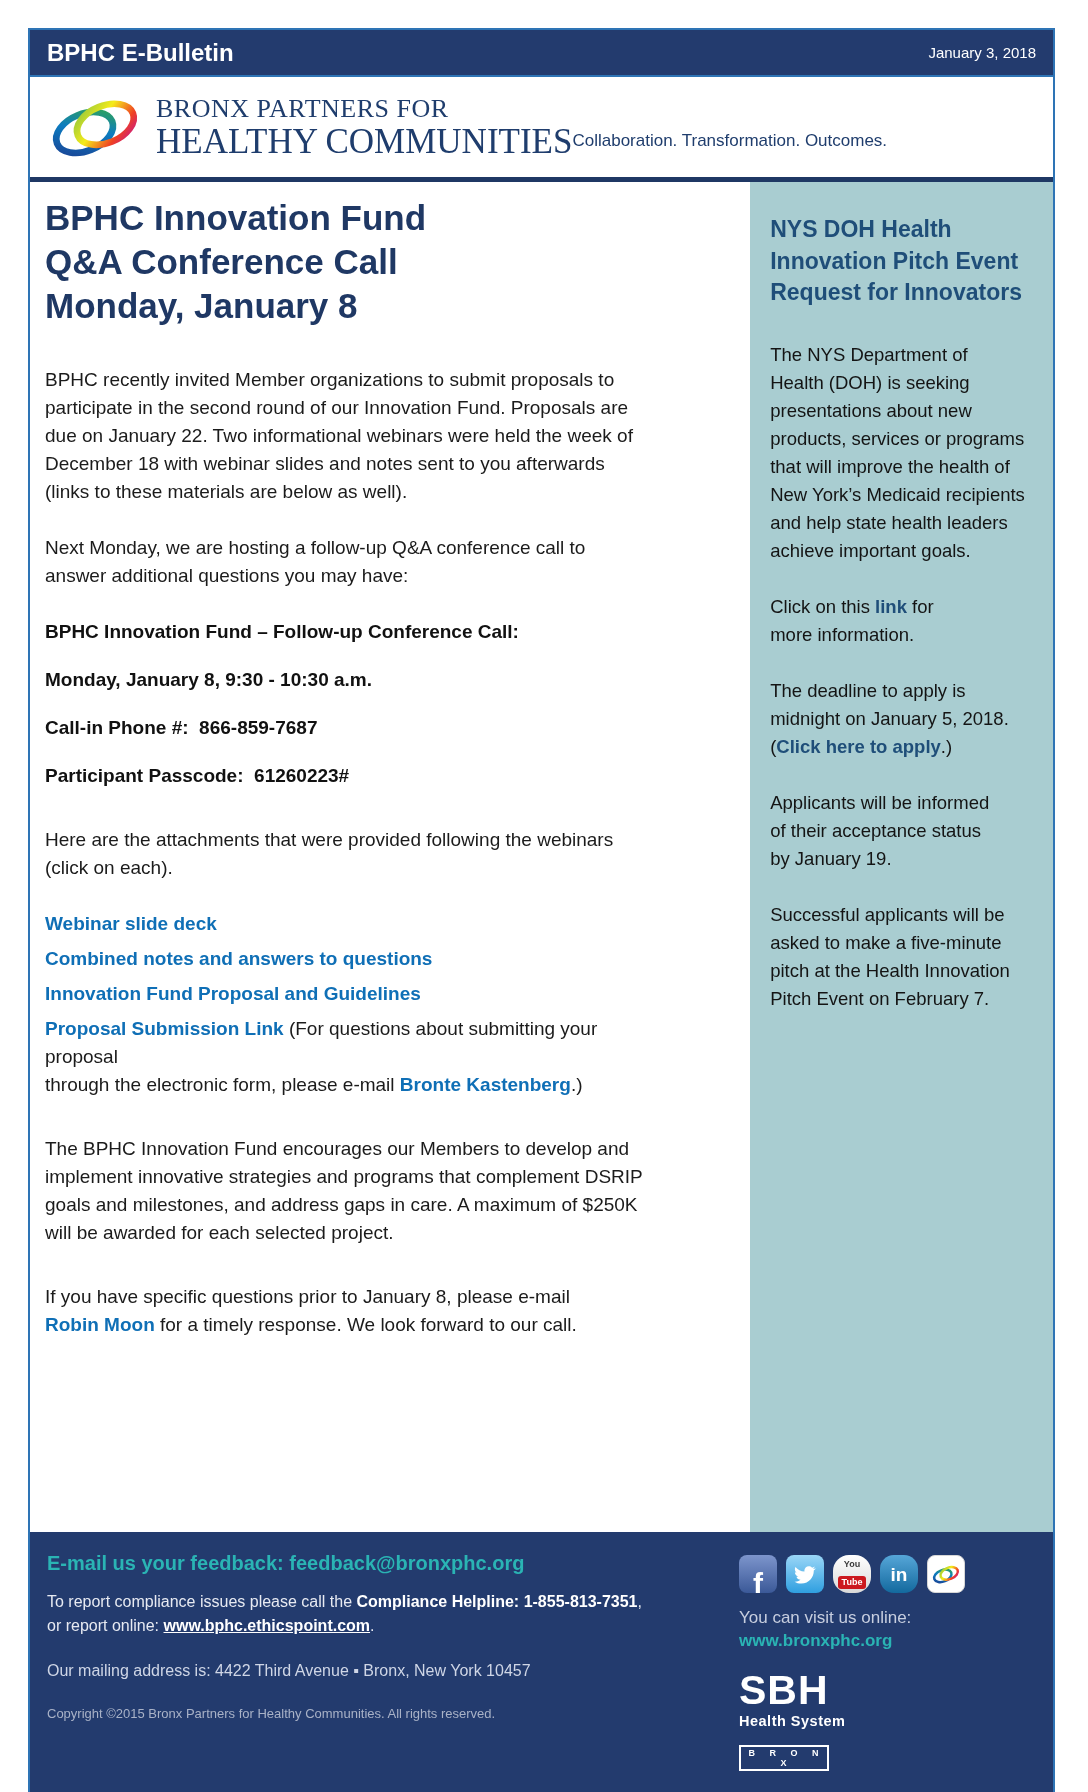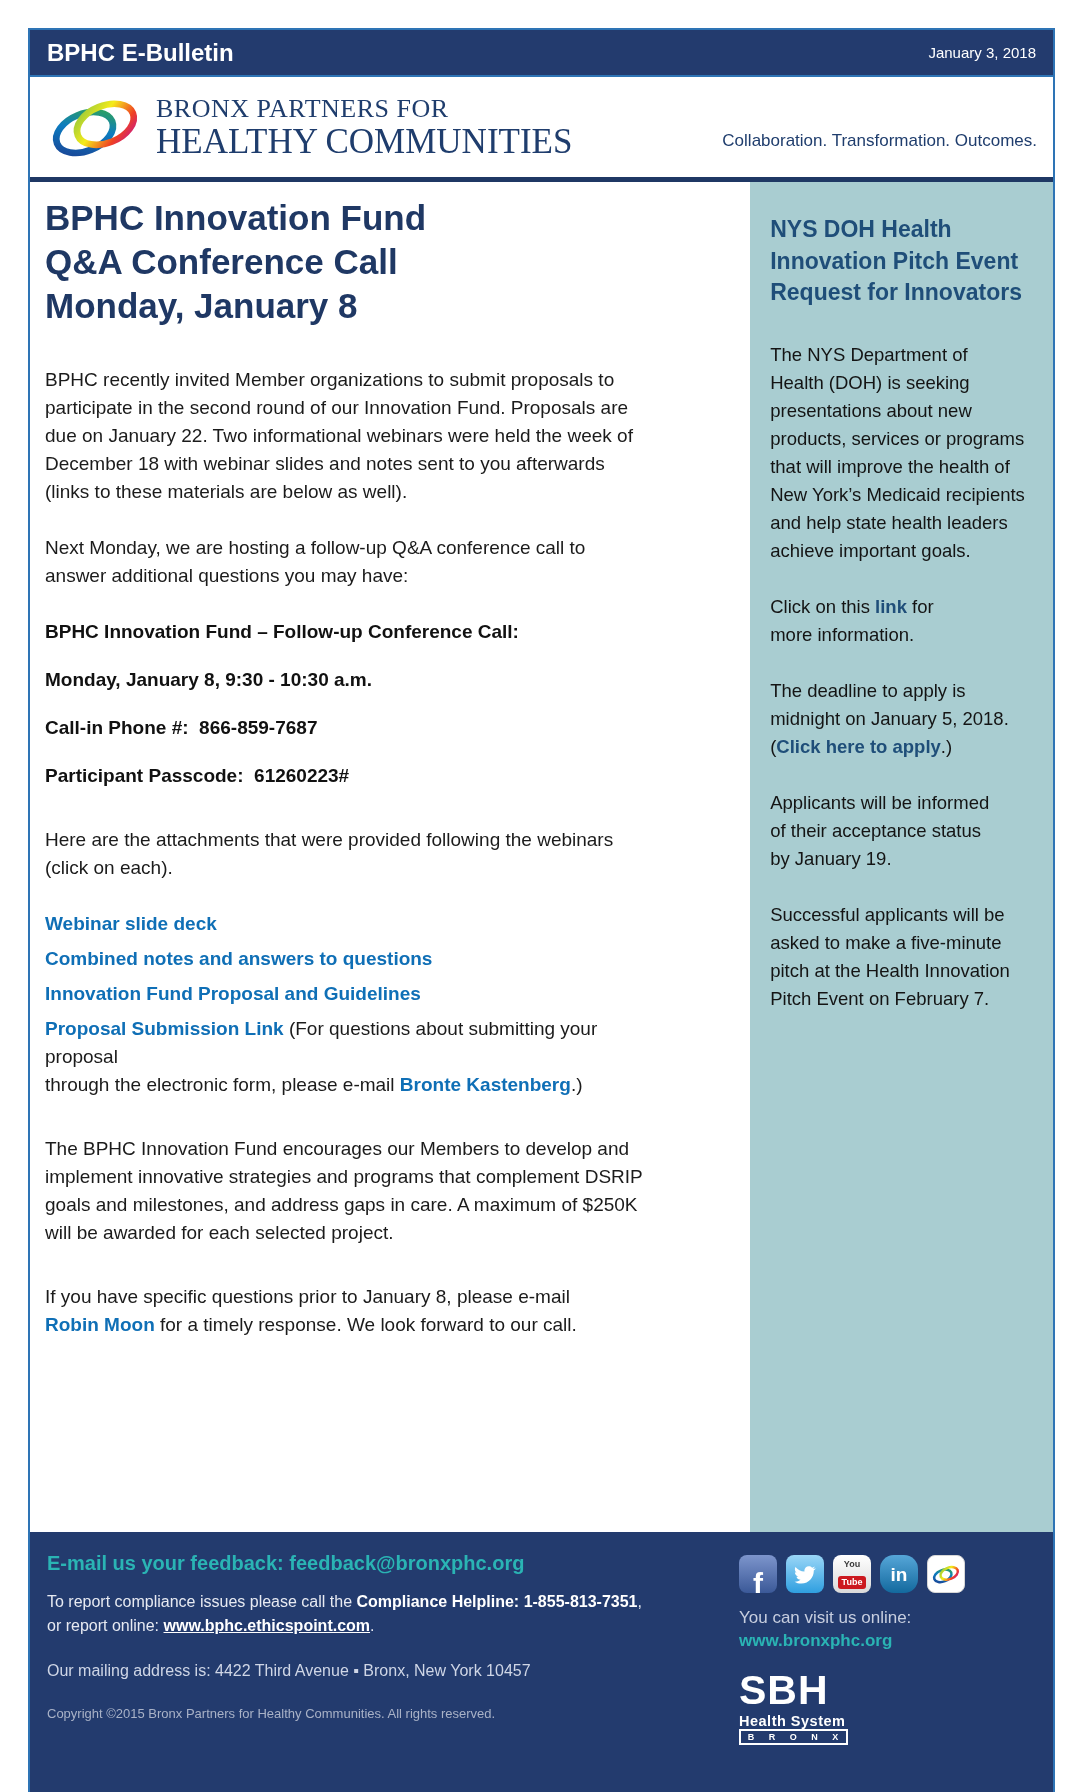--- a/index.html
+++ b/index.html
@@ -24,21 +24,20 @@
     padding: 0 17px;
     border-bottom: 2px solid #2e74b5;
     gap: 32px;
   }
   .header-title { color: #ffffff; font-size: 24px; font-weight: bold; }
   .header-date  { color: #ffffff; font-size: 15px; }
   
   .logo-row {
     display: flex;
     align-items: center;
-    justify-content: space-between;
     padding: 15px 16px 13px 16px;
     background: #ffffff;
   }
   .logo-left { display: flex; align-items: center; gap: 12px; }
   .logo-mark { display: inline-flex; }
   .logo-text { font-family: "Liberation Serif", serif; color: #1f3d6d; }
   .logo-text .l1 { font-size: 26px; letter-spacing: 0.5px; line-height: 1.1; }
   .logo-text .l2 { font-size: 35px; line-height: 1.05; }
   .tagline {
     font-family: Liberation Sans, sans-serif;
@@ -134,39 +133,39 @@
     width: 38px; height: 38px;
     border-radius: 8px;
     display: flex; align-items: center; justify-content: center;
     overflow: hidden;
     cursor: pointer;
     flex-direction: column;
   }
   .sicon.fb { background: linear-gradient(#7d95cc, #3b5998); align-items: flex-end; flex-direction: row; }
   .fletter { color: #ffffff; font-weight: bold; font-size: 30px; line-height: 0.9; margin-bottom: -4px; }
   .sicon.tw { background: linear-gradient(#9ad6f7, #2f9fe0); }
-  .sicon.yt { background: linear-gradient(#ffffff, #d9d9d9); gap: 7px; }
+  .sicon.yt { background: linear-gradient(#ffffff, #d9d9d9); gap: 7px; border-radius: 16px; }
   .yt-you { color: #3a3a3a; font-size: 9px; font-weight: bold; line-height: 1; }
   .yt-tube { background: #cc181e; color: #ffffff; font-size: 9px; font-weight: bold; line-height: 1; padding: 2px 4px; border-radius: 3px; }
   .sicon.li { background: linear-gradient(#56a6d8, #13699e); border-radius: 14px; }
   .in-text { color: #ffffff; font-weight: bold; font-size: 19px; line-height: 1; }
   .sicon.bp { background: #ffffff; border: 1px solid #d6d6d6; }
   .visit { color: #c7cedf; font-size: 17px; margin: 0 0 3px 0; }
   .website { color: #2ab4b4; font-weight: bold; font-size: 17px; margin: 0 0 20px 0; cursor: pointer; }
   .sbh .s1 { color: #ffffff; font-weight: bold; font-size: 41px; line-height: 0.95; letter-spacing: 1px; }
   .sbh .s2 { color: #ffffff; font-weight: bold; font-size: 14.5px; letter-spacing: 0.5px; margin-top: 3px; }
   .sbh .s3 {
     border: 2px solid #ffffff;
     color: #ffffff;
     font-size: 9px; font-weight: bold;
     letter-spacing: 6px;
     text-align: center;
-    width: 109px;
+    width: 90px;
     padding: 1px 0 1px 5px;
-    margin-top: 0;
+    margin-top: 16px;
   }
 </style>
 </head>
 <body>
 
 <div class="page">
 
   <div class="header-bar">
     <span class="header-title">BPHC E-Bulletin</span>
     <span class="header-date">January 3, 2018</span>

